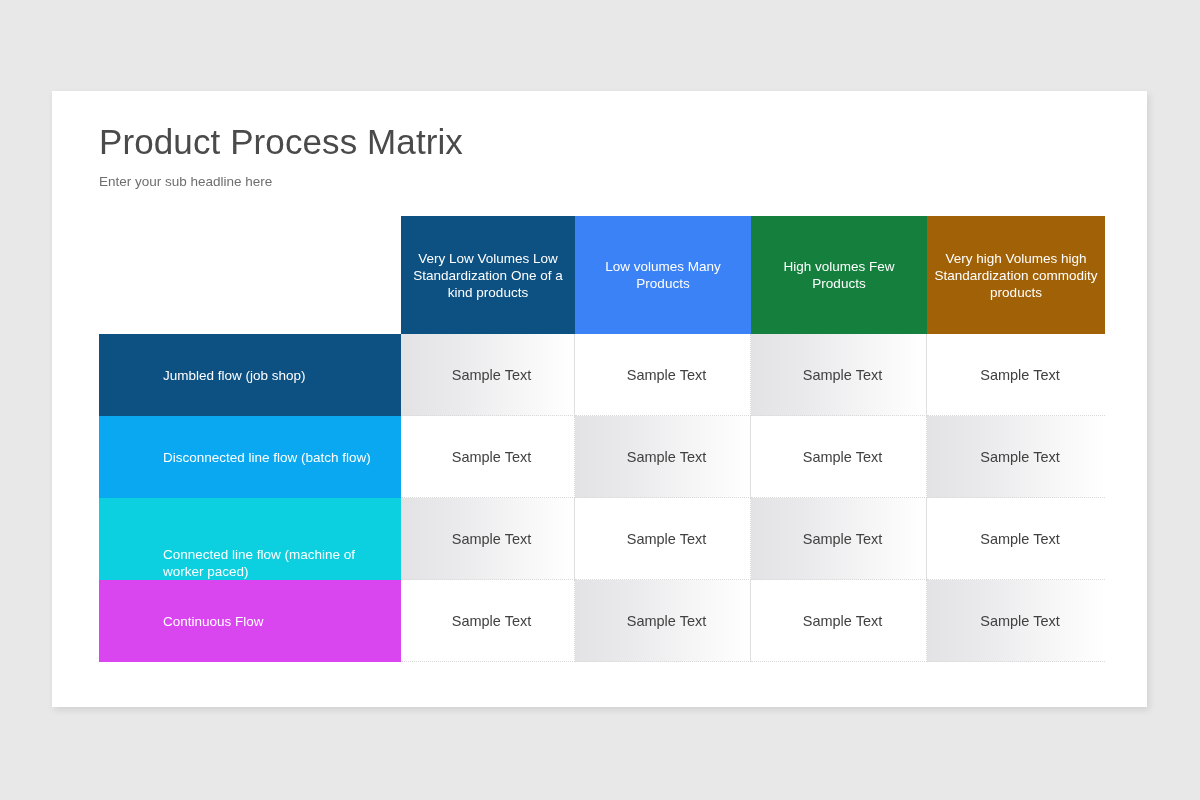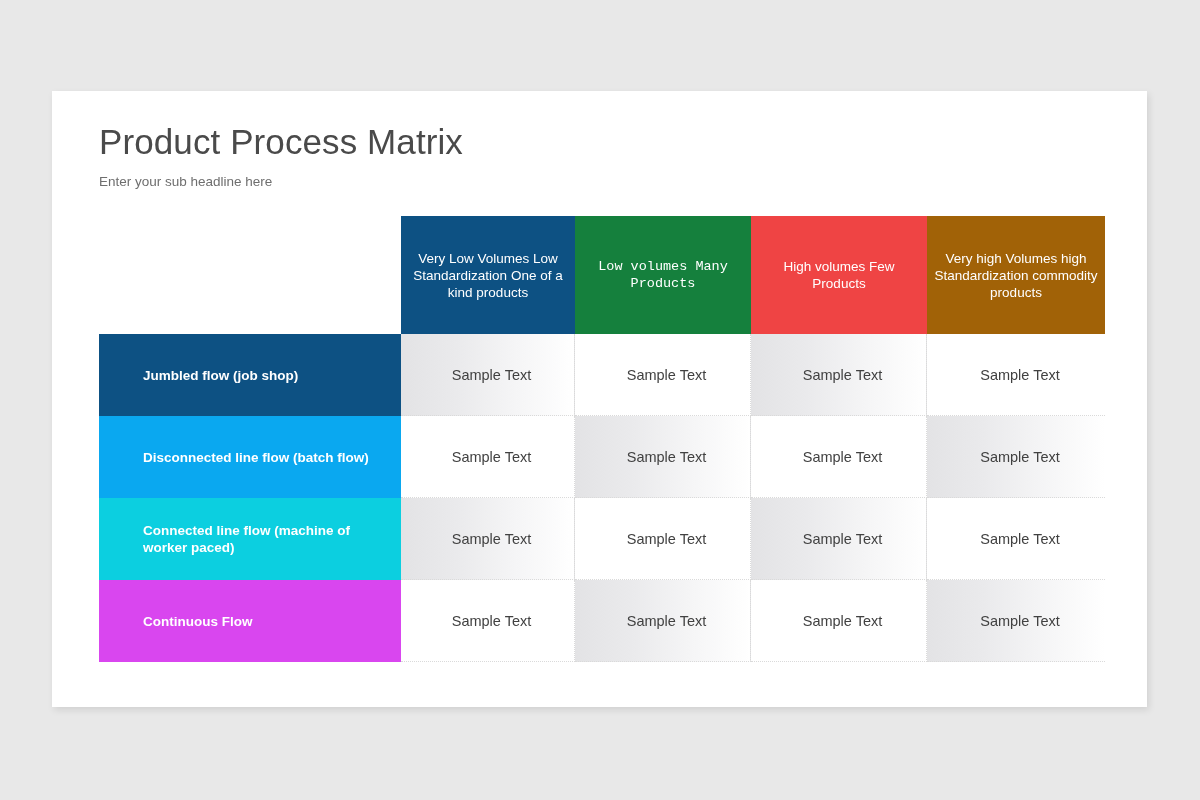--- a/index.html
+++ b/index.html
@@ -90,22 +90,22 @@
     padding: 6px 7px;
   }
 
   
   .row-header {
     display: flex;
     align-items: center;
     color: #ffffff;
     font-size: 13.5px;
     line-height: 17px;
-    font-weight: bold;
-    padding: 0 16px 0 44px;
+    font-weight: normal;
+    padding: 0 16px 0 64px;
   }
 
   
   .body-cell {
     display: flex;
     align-items: center;
     justify-content: center;
     font-size: 14.5px;
     color: #414141;
     font-weight: 400;
@@ -129,24 +129,24 @@
 
     <h1 id="page-title">Product Process Matrix</h1>
     <p id="page-subtitle">Enter your sub headline here</p>
 
     <div id="matrix">
       <div class="matrix-grid" id="matrix-grid">
           <div class="corner-spacer"></div>
           <div class="col-header" style="background: rgb(13, 81, 131);">
             <span>Very Low Volumes Low Standardization One of a kind products</span>
           </div>
-          <div class="col-header" style="background: #15803d; font-family: Liberation Mono, monospace;">
+          <div class="col-header" style="background: #3b82f6;">
             <span>Low volumes Many Products</span>
           </div>
-          <div class="col-header" style="background: #ef4444;">
+          <div class="col-header" style="background: #15803d;">
             <span>High volumes Few Products</span>
           </div>
           <div class="col-header" style="background: #a16207;">
             <span>Very high Volumes high Standardization commodity products</span>
           </div>
           <div class="row-header" style="background: rgb(13, 81, 131);">
             <span>Jumbled flow (job shop)</span>
           </div>
           <div class="body-cell shaded">
             <span>Sample Text</span>
@@ -168,21 +168,21 @@
           </div>
           <div class="body-cell shaded">
             <span>Sample Text</span>
           </div>
           <div class="body-cell">
             <span>Sample Text</span>
           </div>
           <div class="body-cell shaded last-col">
             <span>Sample Text</span>
           </div>
-          <div class="row-header" style="background: rgb(12, 207, 224);">
+          <div class="row-header" style="background: rgb(12, 207, 224); align-items: flex-end;">
             <span>Connected line flow (machine of worker paced)</span>
           </div>
           <div class="body-cell shaded">
             <span>Sample Text</span>
           </div>
           <div class="body-cell">
             <span>Sample Text</span>
           </div>
           <div class="body-cell shaded">
             <span>Sample Text</span>

